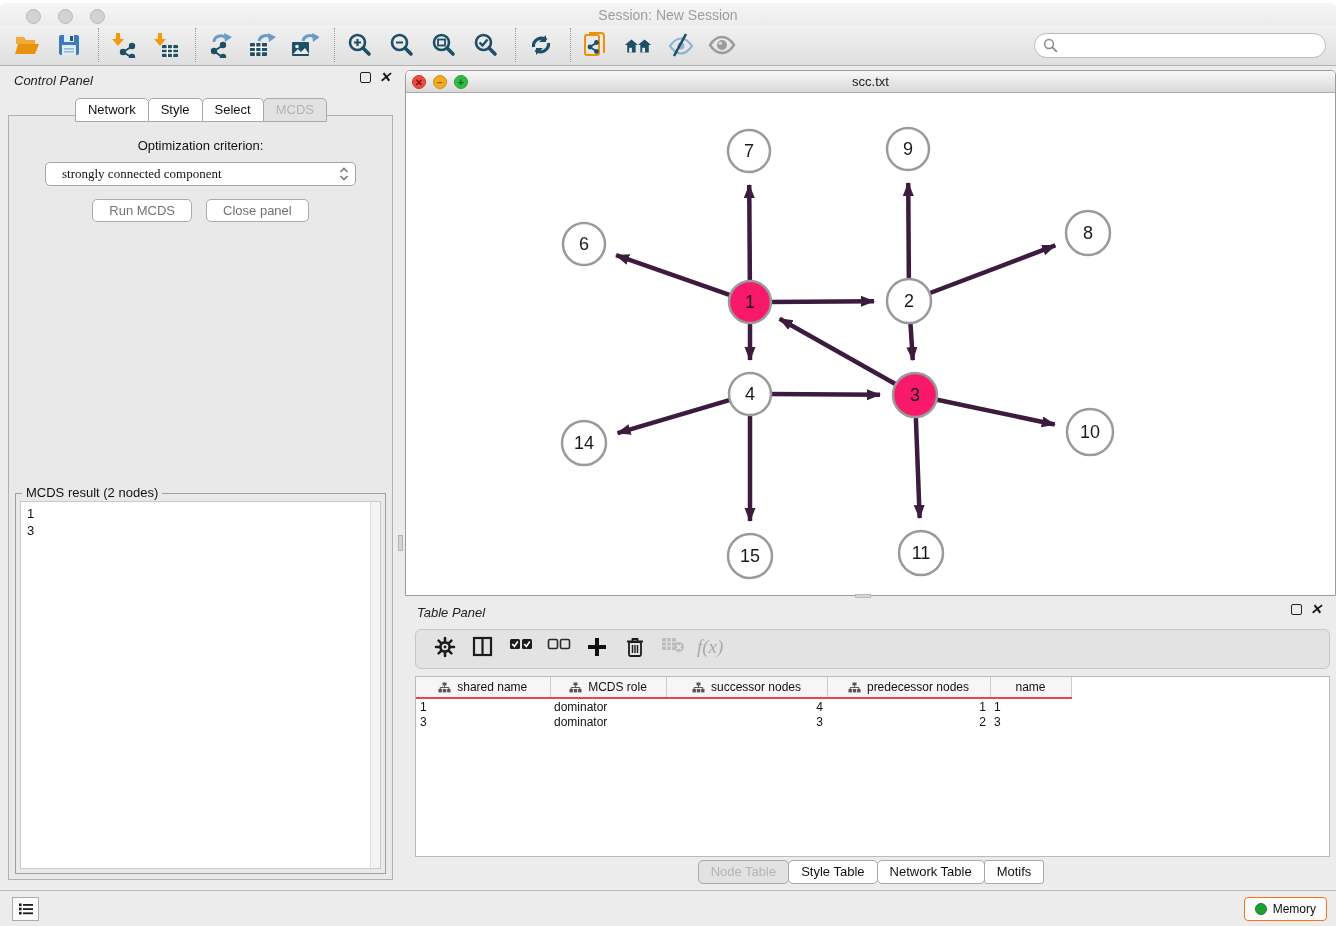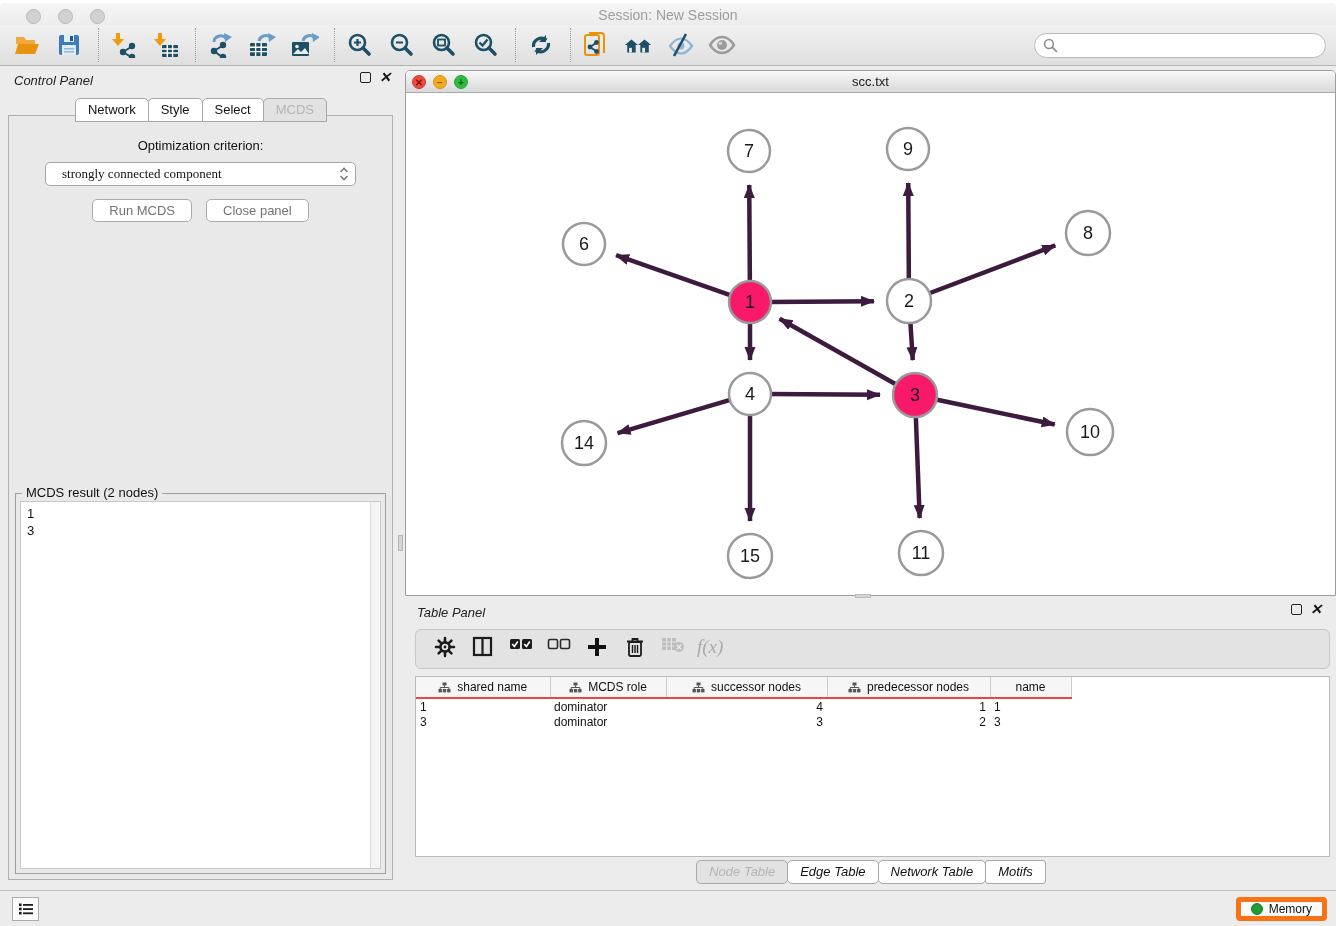--- a/index.html
+++ b/index.html
@@ -58,25 +58,25 @@
   .tp-toolbar{position:absolute;left:10px;right:6px;top:30px;height:40px;background:#e3e3e3;border:1px solid #c6c6c6;border-radius:6px;display:flex;align-items:center;padding-left:15px;}
   .tpbtn{width:27px;height:27px;display:flex;align-items:flex-start;justify-content:center;margin-right:11px;}
   .fx{font-family:"Liberation Serif", serif;font-style:italic;font-size:19px;color:#a9a9a9;}
   .tp-table-wrap{position:absolute;left:10px;right:6px;top:77px;bottom:33px;background:#fff;border:1px solid #bbb;overflow:hidden;}
   table.attr{border-collapse:collapse;table-layout:fixed;font-size:12px;}
   table.attr th{height:21px;font-weight:normal;background:#f6f6f6;border-bottom:2px solid #ef4444;border-right:1px solid #ccc;text-align:center;padding:0;}
   table.attr th .hcell{display:flex;align-items:center;justify-content:center;gap:6px;}
   table.attr td{height:16px;padding:0 4px;color:#111;}
   td.ra{text-align:right;padding-right:20px;}
   td.la{padding-left:8px;}
-  .tp-tabs{position:absolute;left:0;right:0;bottom:6px;display:flex;justify-content:center;font-style:italic;}
+  .tp-tabs{position:absolute;left:0;right:0;bottom:6px;display:flex;justify-content:center;}
   
   .statusbar{position:absolute;left:0;right:0;bottom:0;height:36px;background:#ececec;border-top:1px solid #bdbdbd;}
   .list-btn{position:absolute;left:12px;top:6px;width:27px;height:24px;background:#fbfbfb;border:1px solid #ababab;display:flex;align-items:center;justify-content:center;}
-  .mem-btn{position:absolute;right:9px;top:6px;height:24px;background:#fbfbfb;border:5px solid #f97316;border-radius:4px;display:flex;align-items:center;gap:6px;padding:0 10px;font-size:12px;}
+  .mem-btn{position:absolute;right:9px;top:6px;height:24px;background:#fbfbfb;border:1px solid #f97316;border-radius:4px;display:flex;align-items:center;gap:6px;padding:0 10px;font-size:12px;}
   .mem-dot{width:12px;height:12px;border-radius:50%;background:#1f9e31;border:1px solid #16802a;}
   .float-icon{width:11px;height:11px;border:1.5px solid #222;border-radius:2px;display:block;}
   .close-x{font-size:14px;font-weight:bold;color:#111;line-height:11px;}
 </style>
 </head>
 <body>
 
 <div class="app-window">
 
   <div class="titlebar">
@@ -487,21 +487,21 @@
               <td class="ra">3</td>
               <td class="ra">2</td>
               <td class="la">3</td>
             </tr>
           </tbody>
         </table>
       </div>
 
       <div class="tp-tabs">
         <div class="tab sel" style="border-radius:5px;">Node Table</div>
-        <div class="tab" style="border-radius:5px;">Edge Table</div>
+        <div class="tab" style="border-radius:5px;">Style Table</div>
         <div class="tab" style="border-radius:5px;">Network Table</div>
         <div class="tab" style="border-radius:3px;">Motifs</div>
       </div>
     </div>
   </div>
 
   <div class="statusbar">
     <div class="list-btn">
       <svg width="16" height="14" viewBox="0 0 16 14">
           <g fill="#1c1c1c">

